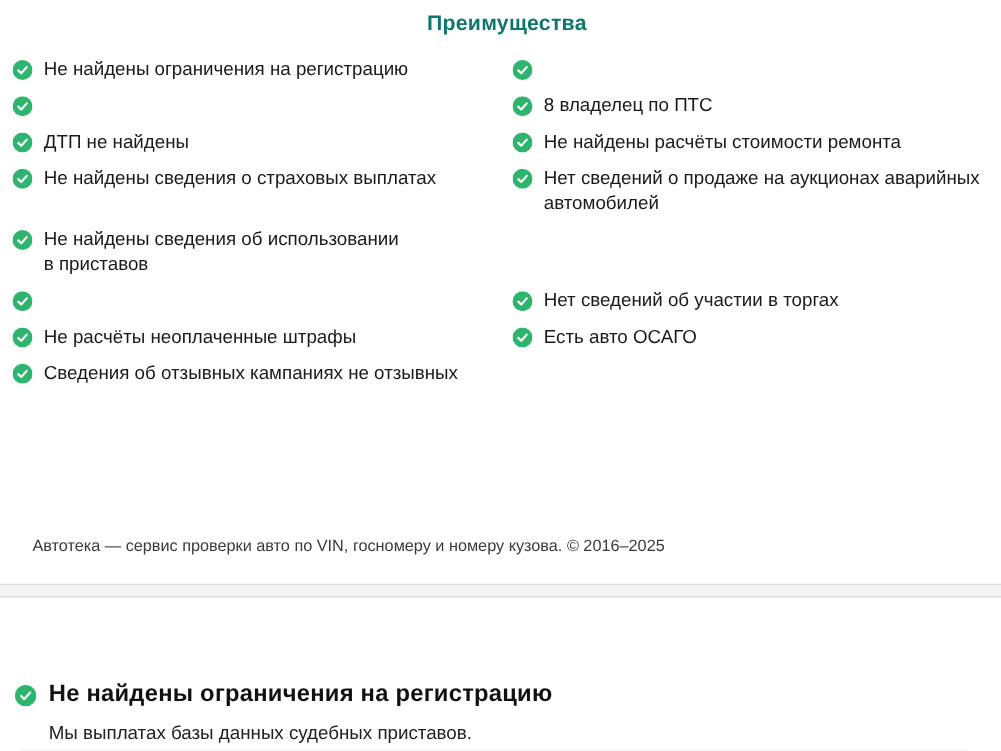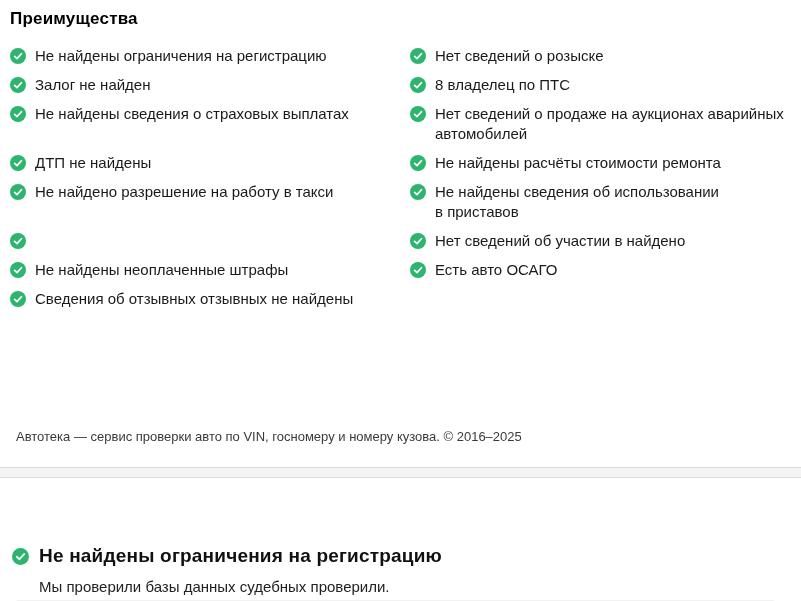--- a/index.html
+++ b/index.html
@@ -7,39 +7,39 @@
   body {
     width: 801px; height: 601px; overflow: hidden;
     background: #ffffff;
     font-family: "Liberation Sans", sans-serif;
     color: #1a1a1a;
   }
   .advantages { padding: 9px 0 0 10px; }
   .adv-title {
     margin: 0 0 17px 0;
     font-size: 17px; font-weight: 700; line-height: 20px;
-    color: #000000; letter-spacing: 0.2px;
+    color: #0f766e; letter-spacing: 0.2px; text-align: center;
   }
   .rows { }
   .row { display: flex; margin-bottom: 9px; }
   .cell { flex: 0 0 400px; display: flex; align-items: flex-start; }
   .check-icon {
     flex: 0 0 16px; width: 16px; height: 16px; margin-top: 2px;
     color: var(--check-green, #2db56e);
   }
   .check-icon svg { display: block; width: 16px; height: 16px; }
   .label {
     margin-left: 9px;
     font-size: 15px; line-height: 20px;
     color: #1a1a1a;
     white-space: pre-line;
     max-width: 360px;
   }
   .site-footer {
-    margin: 120px 0 0 16px;
+    margin: 120px 0 0 26px;
     font-size: 13px; line-height: 15px;
     color: #3a3a3a;
   }
   .section-divider {
     margin-top: 23px;
     height: 11px;
     background: var(--divider-fill, #f4f4f4);
     border-top: 1px solid var(--divider-border, #dcdcdc);
     border-bottom: 1px solid var(--divider-border, #dcdcdc);
   }
@@ -80,42 +80,61 @@
       </span>
       <span class="label">Не найдены ограничения на регистрацию</span>
     </div>
     <div class="cell">
       <span class="check-icon">
         <svg viewBox="0 0 16 16" aria-hidden="true">
           <circle cx="8" cy="8" r="8" fill="currentColor"></circle>
           <path d="M4.6 8.3 L7 10.6 L11.4 5.7" fill="none" stroke="#ffffff" stroke-width="1.7" stroke-linecap="round" stroke-linejoin="round"></path>
         </svg>
       </span>
-      <span class="label">Нет сведений о розыске</span>
-    </div>
-  </div>
-
-  <div class="row">
-    <div class="cell">
-      <span class="check-icon">
-        <svg viewBox="0 0 16 16" aria-hidden="true">
-          <circle cx="8" cy="8" r="8" fill="currentColor"></circle>
-          <path d="M4.6 8.3 L7 10.6 L11.4 5.7" fill="none" stroke="#ffffff" stroke-width="1.7" stroke-linecap="round" stroke-linejoin="round"></path>
-        </svg>
-      </span>
-      <span class="label">Залог не найден</span>
+    </div>
+  </div>
+
+  <div class="row">
+    <div class="cell">
+      <span class="check-icon">
+        <svg viewBox="0 0 16 16" aria-hidden="true">
+          <circle cx="8" cy="8" r="8" fill="currentColor"></circle>
+          <path d="M4.6 8.3 L7 10.6 L11.4 5.7" fill="none" stroke="#ffffff" stroke-width="1.7" stroke-linecap="round" stroke-linejoin="round"></path>
+        </svg>
+      </span>
     </div>
     <div class="cell">
       <span class="check-icon">
         <svg viewBox="0 0 16 16" aria-hidden="true">
           <circle cx="8" cy="8" r="8" fill="currentColor"></circle>
           <path d="M4.6 8.3 L7 10.6 L11.4 5.7" fill="none" stroke="#ffffff" stroke-width="1.7" stroke-linecap="round" stroke-linejoin="round"></path>
         </svg>
       </span>
       <span class="label">8 владелец по ПТС</span>
+    </div>
+  </div>
+
+  <div class="row">
+    <div class="cell">
+      <span class="check-icon">
+        <svg viewBox="0 0 16 16" aria-hidden="true">
+          <circle cx="8" cy="8" r="8" fill="currentColor"></circle>
+          <path d="M4.6 8.3 L7 10.6 L11.4 5.7" fill="none" stroke="#ffffff" stroke-width="1.7" stroke-linecap="round" stroke-linejoin="round"></path>
+        </svg>
+      </span>
+      <span class="label">ДТП не найдены</span>
+    </div>
+    <div class="cell">
+      <span class="check-icon">
+        <svg viewBox="0 0 16 16" aria-hidden="true">
+          <circle cx="8" cy="8" r="8" fill="currentColor"></circle>
+          <path d="M4.6 8.3 L7 10.6 L11.4 5.7" fill="none" stroke="#ffffff" stroke-width="1.7" stroke-linecap="round" stroke-linejoin="round"></path>
+        </svg>
+      </span>
+      <span class="label">Не найдены расчёты стоимости ремонта</span>
     </div>
   </div>
 
   <div class="row">
     <div class="cell">
       <span class="check-icon">
         <svg viewBox="0 0 16 16" aria-hidden="true">
           <circle cx="8" cy="8" r="8" fill="currentColor"></circle>
           <path d="M4.6 8.3 L7 10.6 L11.4 5.7" fill="none" stroke="#ffffff" stroke-width="1.7" stroke-linecap="round" stroke-linejoin="round"></path>
         </svg>
@@ -135,50 +154,20 @@
   </div>
 
   <div class="row">
     <div class="cell">
       <span class="check-icon">
         <svg viewBox="0 0 16 16" aria-hidden="true">
           <circle cx="8" cy="8" r="8" fill="currentColor"></circle>
           <path d="M4.6 8.3 L7 10.6 L11.4 5.7" fill="none" stroke="#ffffff" stroke-width="1.7" stroke-linecap="round" stroke-linejoin="round"></path>
         </svg>
       </span>
-      <span class="label">ДТП не найдены</span>
-    </div>
-    <div class="cell">
-      <span class="check-icon">
-        <svg viewBox="0 0 16 16" aria-hidden="true">
-          <circle cx="8" cy="8" r="8" fill="currentColor"></circle>
-          <path d="M4.6 8.3 L7 10.6 L11.4 5.7" fill="none" stroke="#ffffff" stroke-width="1.7" stroke-linecap="round" stroke-linejoin="round"></path>
-        </svg>
-      </span>
-      <span class="label">Не найдены расчёты стоимости ремонта</span>
-    </div>
-  </div>
-
-  <div class="row">
-    <div class="cell">
-      <span class="check-icon">
-        <svg viewBox="0 0 16 16" aria-hidden="true">
-          <circle cx="8" cy="8" r="8" fill="currentColor"></circle>
-          <path d="M4.6 8.3 L7 10.6 L11.4 5.7" fill="none" stroke="#ffffff" stroke-width="1.7" stroke-linecap="round" stroke-linejoin="round"></path>
-        </svg>
-      </span>
-      <span class="label">Не найдено разрешение на работу в такси</span>
-    </div>
-    <div class="cell">
-      <span class="check-icon">
-        <svg viewBox="0 0 16 16" aria-hidden="true">
-          <circle cx="8" cy="8" r="8" fill="currentColor"></circle>
-          <path d="M4.6 8.3 L7 10.6 L11.4 5.7" fill="none" stroke="#ffffff" stroke-width="1.7" stroke-linecap="round" stroke-linejoin="round"></path>
-        </svg>
-      </span>
       <span class="label">Не найдены сведения об использовании
 в приставов</span>
     </div>
   </div>
 
   <div class="row">
     <div class="cell">
       <span class="check-icon">
         <svg viewBox="0 0 16 16" aria-hidden="true">
           <circle cx="8" cy="8" r="8" fill="currentColor"></circle>
@@ -186,54 +175,54 @@
         </svg>
       </span>
     </div>
     <div class="cell">
       <span class="check-icon">
         <svg viewBox="0 0 16 16" aria-hidden="true">
           <circle cx="8" cy="8" r="8" fill="currentColor"></circle>
           <path d="M4.6 8.3 L7 10.6 L11.4 5.7" fill="none" stroke="#ffffff" stroke-width="1.7" stroke-linecap="round" stroke-linejoin="round"></path>
         </svg>
       </span>
-      <span class="label">Нет сведений об участии в найдено</span>
-    </div>
-  </div>
-
-  <div class="row">
-    <div class="cell">
-      <span class="check-icon">
-        <svg viewBox="0 0 16 16" aria-hidden="true">
-          <circle cx="8" cy="8" r="8" fill="currentColor"></circle>
-          <path d="M4.6 8.3 L7 10.6 L11.4 5.7" fill="none" stroke="#ffffff" stroke-width="1.7" stroke-linecap="round" stroke-linejoin="round"></path>
-        </svg>
-      </span>
-      <span class="label">Не найдены неоплаченные штрафы</span>
+      <span class="label">Нет сведений об участии в торгах</span>
+    </div>
+  </div>
+
+  <div class="row">
+    <div class="cell">
+      <span class="check-icon">
+        <svg viewBox="0 0 16 16" aria-hidden="true">
+          <circle cx="8" cy="8" r="8" fill="currentColor"></circle>
+          <path d="M4.6 8.3 L7 10.6 L11.4 5.7" fill="none" stroke="#ffffff" stroke-width="1.7" stroke-linecap="round" stroke-linejoin="round"></path>
+        </svg>
+      </span>
+      <span class="label">Не расчёты неоплаченные штрафы</span>
     </div>
     <div class="cell">
       <span class="check-icon">
         <svg viewBox="0 0 16 16" aria-hidden="true">
           <circle cx="8" cy="8" r="8" fill="currentColor"></circle>
           <path d="M4.6 8.3 L7 10.6 L11.4 5.7" fill="none" stroke="#ffffff" stroke-width="1.7" stroke-linecap="round" stroke-linejoin="round"></path>
         </svg>
       </span>
       <span class="label">Есть авто ОСАГО</span>
     </div>
   </div>
 
   <div class="row">
     <div class="cell">
       <span class="check-icon">
         <svg viewBox="0 0 16 16" aria-hidden="true">
           <circle cx="8" cy="8" r="8" fill="currentColor"></circle>
           <path d="M4.6 8.3 L7 10.6 L11.4 5.7" fill="none" stroke="#ffffff" stroke-width="1.7" stroke-linecap="round" stroke-linejoin="round"></path>
         </svg>
       </span>
-      <span class="label">Сведения об отзывных отзывных не найдены</span>
+      <span class="label">Сведения об отзывных кампаниях не отзывных</span>
     </div>
     <div class="cell" style="visibility: hidden;">
       <span class="check-icon">
         <svg viewBox="0 0 16 16" aria-hidden="true">
           <circle cx="8" cy="8" r="8" fill="currentColor"></circle>
           <path d="M4.6 8.3 L7 10.6 L11.4 5.7" fill="none" stroke="#ffffff" stroke-width="1.7" stroke-linecap="round" stroke-linejoin="round"></path>
         </svg>
       </span>
       <span class="label"></span>
     </div>
@@ -248,16 +237,16 @@
 <section class="detail">
   <div class="detail-head">
     <span class="detail-check">
       <svg viewBox="0 0 16 16" aria-hidden="true">
         <circle cx="8" cy="8" r="8" fill="currentColor"></circle>
         <path d="M4.6 8.3 L7 10.6 L11.4 5.7" fill="none" stroke="#ffffff" stroke-width="1.7" stroke-linecap="round" stroke-linejoin="round"></path>
       </svg>
     </span>
     <span class="detail-title">Не найдены ограничения на регистрацию</span>
   </div>
-  <div class="detail-sub">Мы проверили базы данных судебных проверили.</div>
+  <div class="detail-sub">Мы выплатах базы данных судебных приставов.</div>
 </section>
 
 <div class="bottom-hint"></div>
 
 </body></html>

